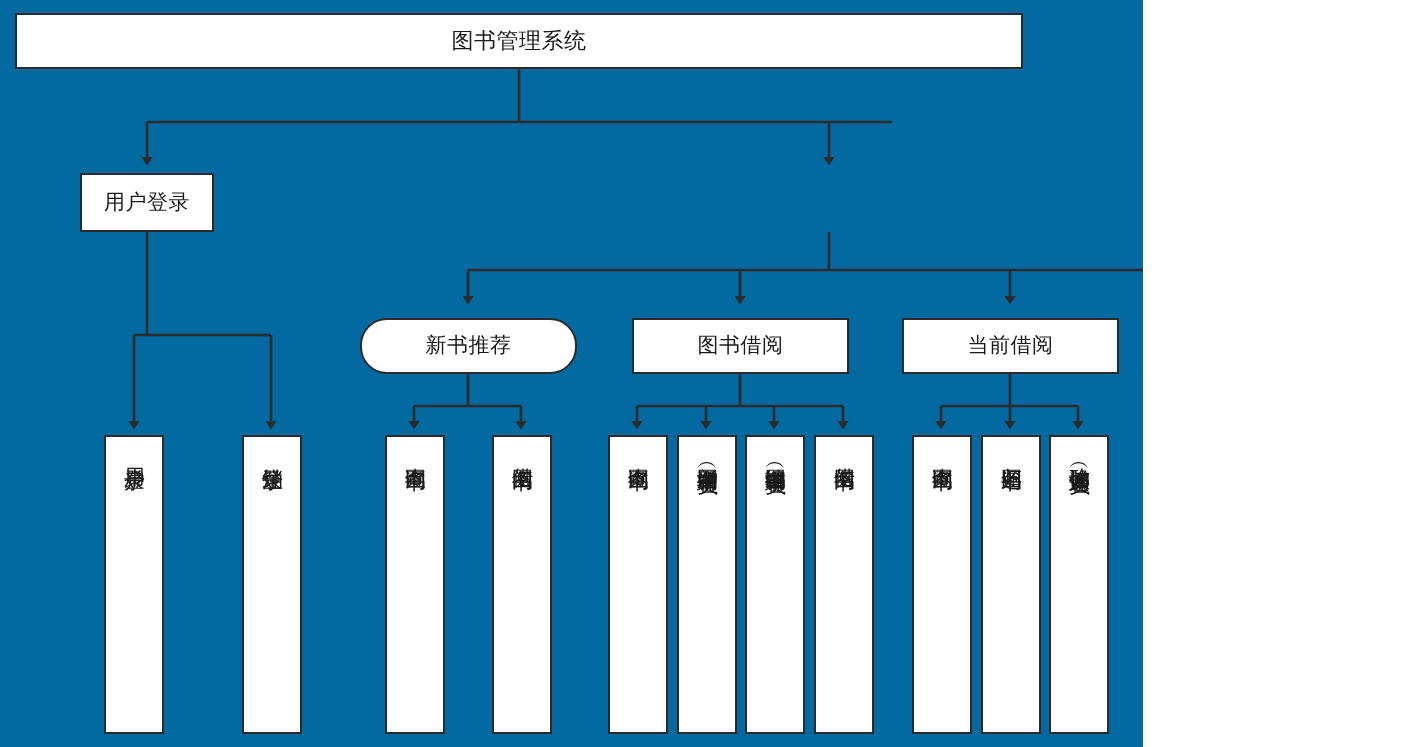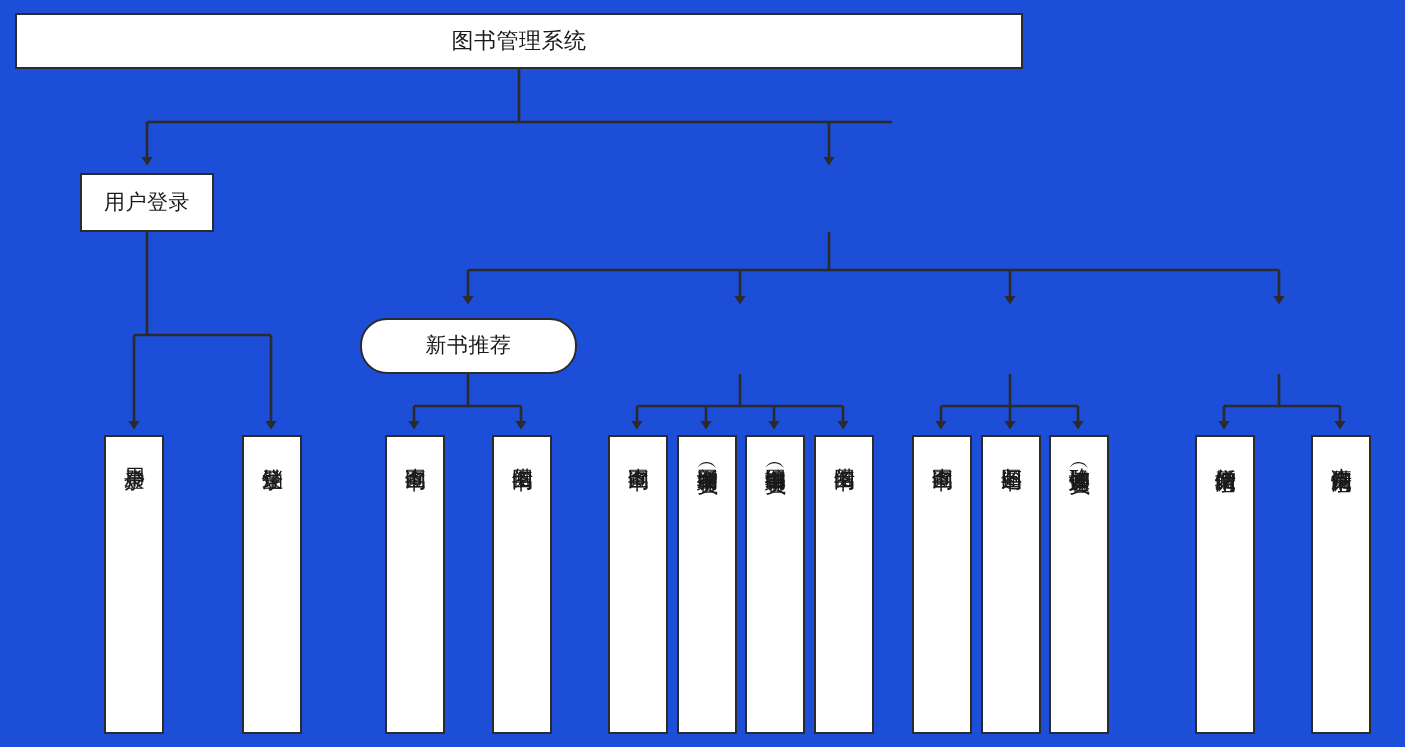--- a/index.html
+++ b/index.html
@@ -5,23 +5,23 @@
   html, body {
     margin: 0;
     padding: 0;
     background: #ffffff;
   }
   body {
     font-family: "DejaVu Sans", "Liberation Sans", sans-serif;
   }
   #diagram-root {
     position: relative;
-    width: 1405px;
+    width: 1143px;
     height: 747px;
-    background: #1d4ed8;
+    background: #0369a1;
     overflow: hidden;
   }
   #edge-layer {
     position: absolute;
     left: 0;
     top: 0;
     width: 1405px;
     height: 747px;
   }
   .node {
@@ -124,20 +124,26 @@
     <span>图书管理系统</span>
   </div>
 
   <div class="node node-h" style="left:80px; top:173px; width:134px; height:59px;">
     <span>用户登录</span>
   </div>
 
   <div class="node node-h" style="left:360px; top:318px; width:217px; height:56px;border-radius:27px;">
     <span>新书推荐</span>
   </div>
+  <div class="node node-h" style="left:632px; top:318px; width:217px; height:56px;">
+    <span>图书借阅</span>
+  </div>
+  <div class="node node-h" style="left:902px; top:318px; width:217px; height:56px;">
+    <span>当前借阅</span>
+  </div>
 
   <div class="node node-v" style="left:104px; top:435px; width:60px; height:299px;">
     <span class="vtext">用户登录</span>
   </div>
   <div class="node node-v" style="left:242px; top:435px; width:60px; height:299px;">
     <span class="vtext">注销登录</span>
   </div>
 
   <div class="node node-v" style="left:385px; top:435px; width:60px; height:299px;">
     <span class="vtext">查询图书</span>

